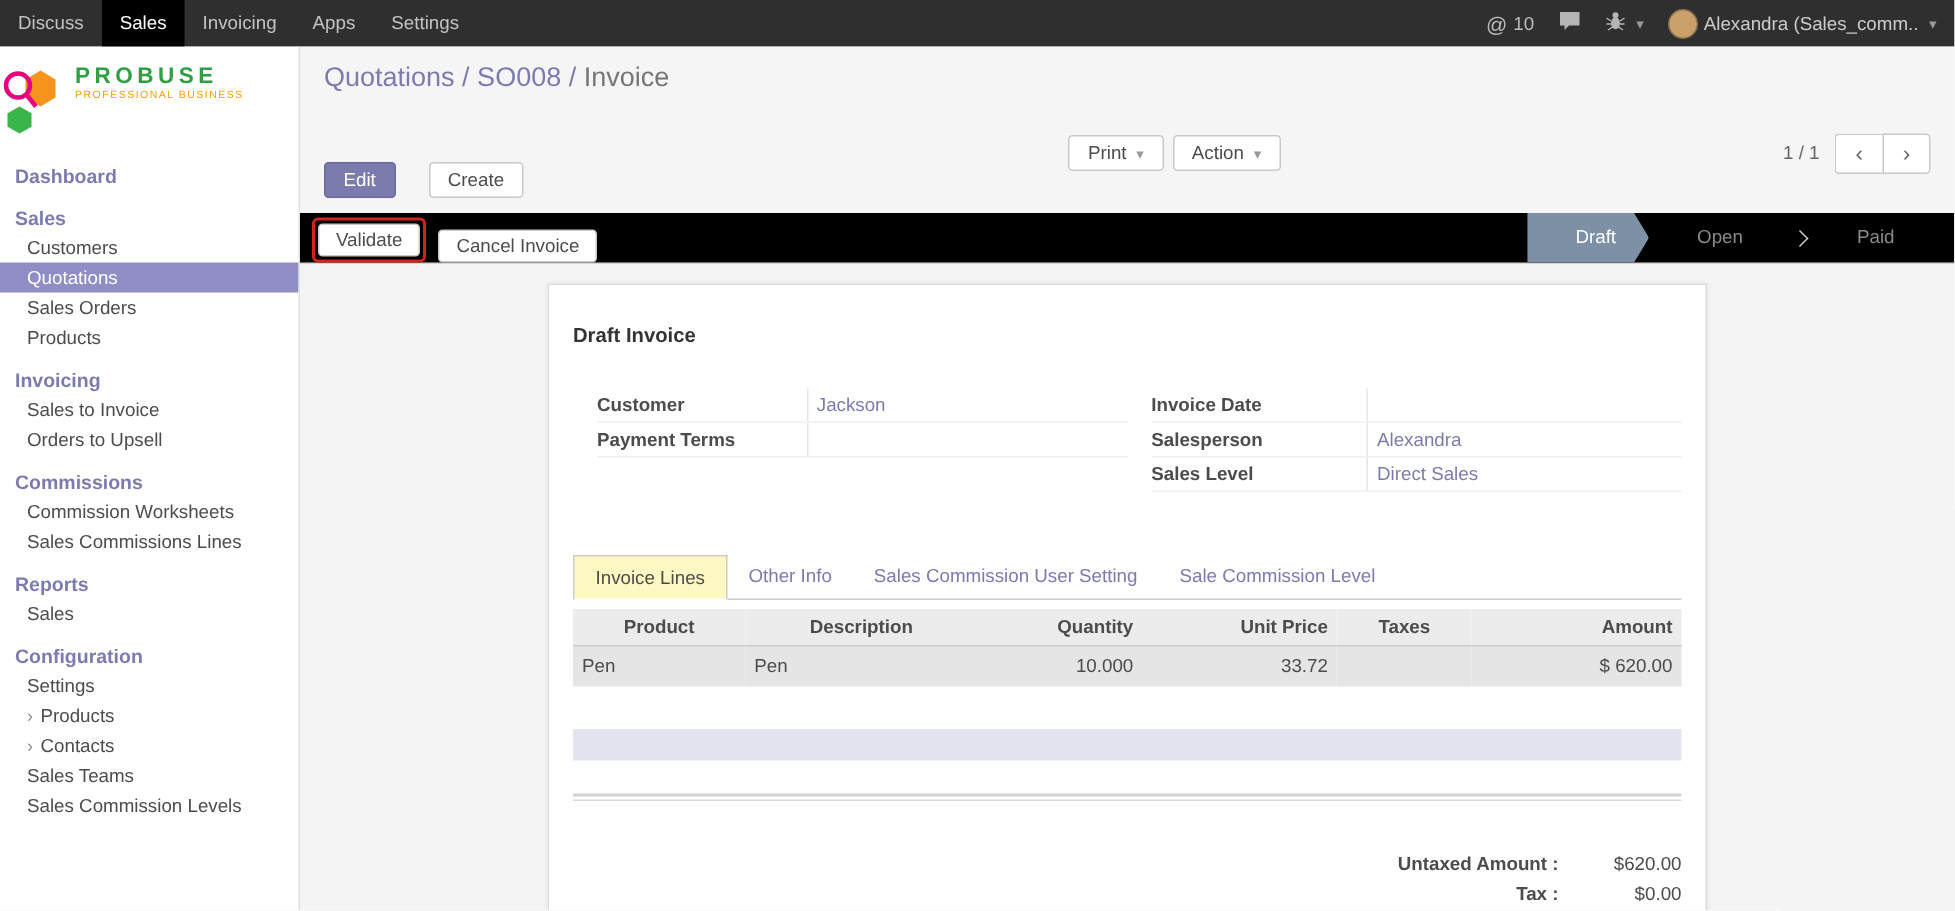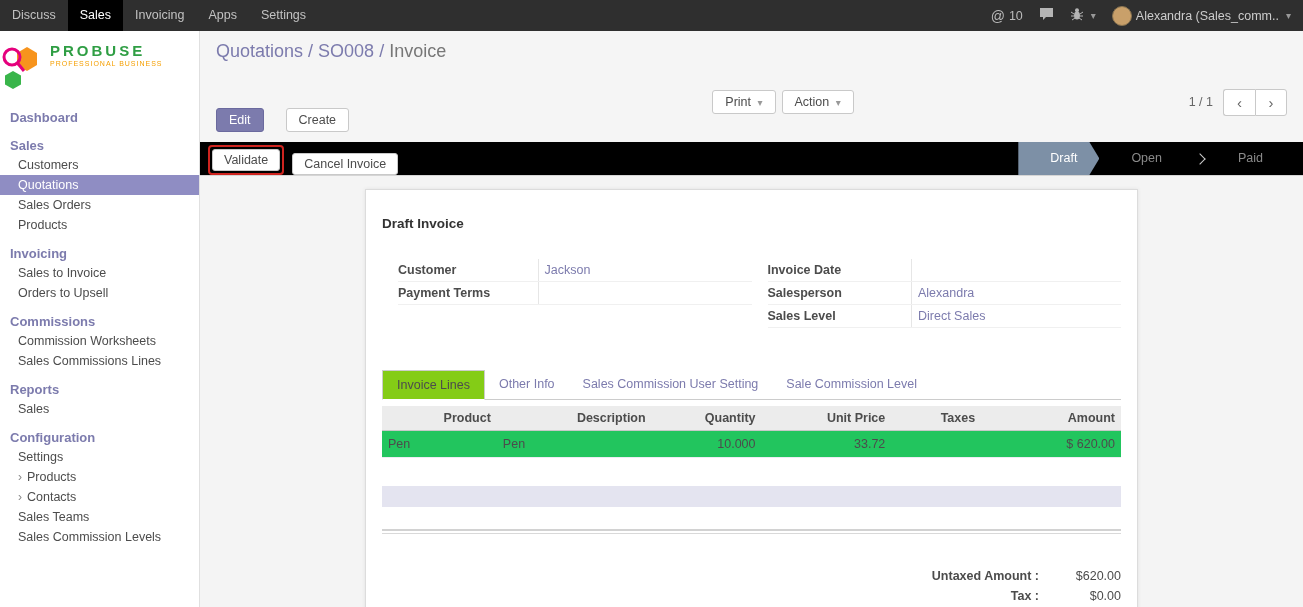--- a/index.html
+++ b/index.html
@@ -68,26 +68,26 @@
   .group { width: 50%; margin-left: 16px; }
   .group table { border-collapse: collapse; width: 100%; }
   .group td { padding: 4px 6px; font-size: 12.5px; border-bottom: 1px solid #f0f0f0; vertical-align: top; }
   .group td.lbl { font-weight: bold; color: #4c4c4c; width: 140px; padding-left: 0; }
   .group td.val { border-left: 1px solid #e6e6e6; color: #7c7bad; }
   .group.right td.lbl { padding-left: 0; width: 144px; }
   .m2o-link { color: #7c7bad; cursor: pointer; }
 
   .tabs { margin-top: 42px; border-bottom: 1px solid #ccc; display: flex; }
   .tab { padding: 7px 14px; font-size: 12.5px; color: #7c7bad; cursor: pointer; margin-bottom: -1px; }
-  .tab.active { background: #84cc16; border: 1px solid #ccc; border-bottom: 1px solid #fff; color: #4c4c4c; }
+  .tab.active { background: #fef9c3; border: 1px solid #ccc; border-bottom: 1px solid #fff; color: #4c4c4c; }
 
   .lines-table { width: 100%; border-collapse: collapse; margin-top: 6px; }
-  .lines-table th { background: #ececec; border-bottom: 1px solid #c8c8c8; font-size: 12.5px; font-weight: bold; color: #4c4c4c; padding: 5px 6px; text-align: right; }
+  .lines-table th { background: #ececec; border-bottom: 1px solid #c8c8c8; font-size: 12.5px; font-weight: bold; color: #4c4c4c; padding: 5px 6px; text-align: center; }
   .lines-table th.num, .lines-table td.num { text-align: right; }
-  .lines-table td { padding: 6px 6px; font-size: 12.5px; color: #4c4c4c; background: #22c55e; border-bottom: 1px solid #ececf2; }
+  .lines-table td { padding: 6px 6px; font-size: 12.5px; color: #4c4c4c; background: #e5e5e5; border-bottom: 1px solid #ececf2; }
   .col-product { width: 115px; } .col-desc { width: 155px; } .col-qty { width: 110px; }
   .col-price { width: 130px; } .col-tax { width: 90px; } .col-amount { width: 140px; }
 
   .lavender-band { height: 21px; background: #e4e4f0; margin-top: 28px; }
   .double-line { margin-top: 22px; height: 5px; border-top: 2px solid #d2d2d2; border-bottom: 1px solid #d9d9d9; }
 
   .totals { width: 235px; margin: 32px 0 0 auto; }
   .t-row { display: flex; align-items: baseline; padding: 3px 0; }
   .t-label { flex: 1; text-align: right; font-weight: bold; font-size: 12.5px; color: #4c4c4c; }
   .t-value { width: 82px; text-align: right; font-size: 12.5px; color: #4c4c4c; }

